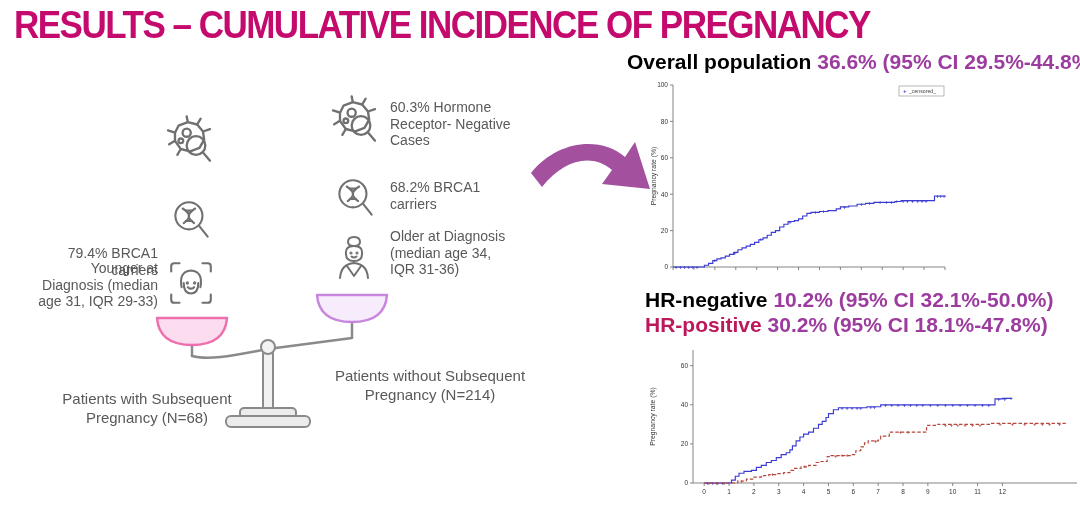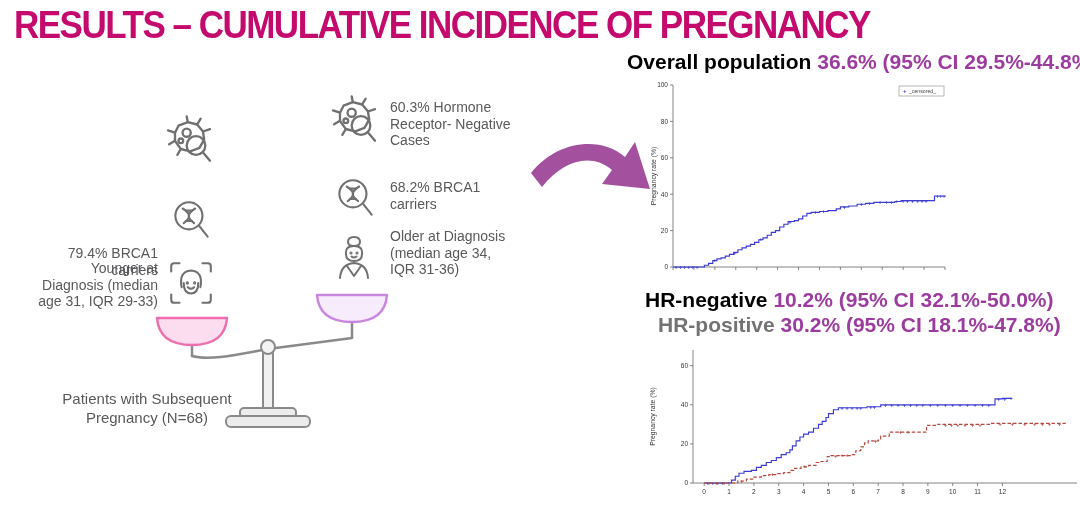--- a/index.html
+++ b/index.html
@@ -8,21 +8,21 @@
   .title{position:absolute;left:14px;top:2px;font-size:35px;font-weight:bold;
          color:#C40A6C;letter-spacing:-1.5px;transform:scaleY(1.12);transform-origin:top left;
          white-space:nowrap;}
   .gray-text{color:#58595B;font-size:14px;line-height:1.18;}
   .item-text-right{position:absolute;text-align:right;}
   .item-text-left{position:absolute;text-align:left;}
   .pan-label{position:absolute;text-align:center;color:#58595B;font-size:15px;line-height:1.25;}
   .icon{position:absolute;}
   .annot{position:absolute;font-weight:bold;white-space:nowrap;}
   .annot .lbl-blue{color:#000000;}
-  .annot .lbl-red{color:#737373;margin-left:13px;}
+  .annot .lbl-red{color:#be185d;}
   .annot .val{color:#9C3C9E;}
   #overall-annot{left:627px;top:50px;font-size:21px;}
   #hr-annot{left:645px;top:287px;font-size:21px;line-height:25px;}
   svg text{font-family:"Liberation Sans",sans-serif;}
   .chart{position:absolute;}
 </style>
 </head>
 <body>
 
 <div id="slide">
@@ -97,20 +97,21 @@
     <path d="M18,8 Q18,3 24,3 Q30,3 30,8 Q30,12 24,12 Q18,12 18,8 Z"></path>
     <path d="M16,20 Q15,12 24,12 Q33,12 32,20 Q32,27 24,27 Q16,27 16,20 Z"></path>
     <circle cx="21" cy="19" r="0.6" fill="#707070"></circle>
       <circle cx="27" cy="19" r="0.6" fill="#707070"></circle>
     <path d="M21.5,22.5 Q24,24.5 26.5,22.5"></path>
     <path d="M10,44 Q11,30 24,29 Q37,30 38,44"></path>
     <path d="M17,32 L24,42 L31,32"></path>
   </svg>
   <div class="gray-text item-text-left" style="left:390px;top:228px;width:120px;">Older at Diagnosis (median age 34, IQR 31-36)</div>
 
+  <div class="pan-label" style="left:330px;top:367px;width:200px;">Patients without Subsequent Pregnancy (N=214)</div>
 
   <svg class="icon" style="left:140px;top:288px;" width="270" height="150" viewBox="0 0 270 150">
     <path d="M52,68 C70,73 100,66 128,61 L212,50" fill="none" stroke="#8a8a8a" stroke-width="2.5" stroke-linecap="round"></path>
     <line x1="52" y1="57" x2="52" y2="68" stroke="#8a8a8a" stroke-width="2.5"></line>
     <line x1="212" y1="34" x2="212" y2="50" stroke="#8a8a8a" stroke-width="2.5"></line>
     <rect x="123" y="62" width="10" height="62" rx="4" fill="#f1f1f1" stroke="#8a8a8a" stroke-width="2"></rect>
     <rect x="100" y="120" width="56" height="10" rx="4" fill="#ececec" stroke="#8a8a8a" stroke-width="2"></rect>
     <rect x="86" y="128" width="84" height="11" rx="5" fill="#ececec" stroke="#8a8a8a" stroke-width="2"></rect>
     <circle cx="128" cy="59" r="7" fill="#f3f3f3" stroke="#8a8a8a" stroke-width="2"></circle>
     <path d="M17,30 L87,30 Q85,57 52,57 Q19,57 17,30 Z" fill="#FCDCEF" stroke="#ED6FAE" stroke-width="2.5" stroke-linejoin="round"></path>

